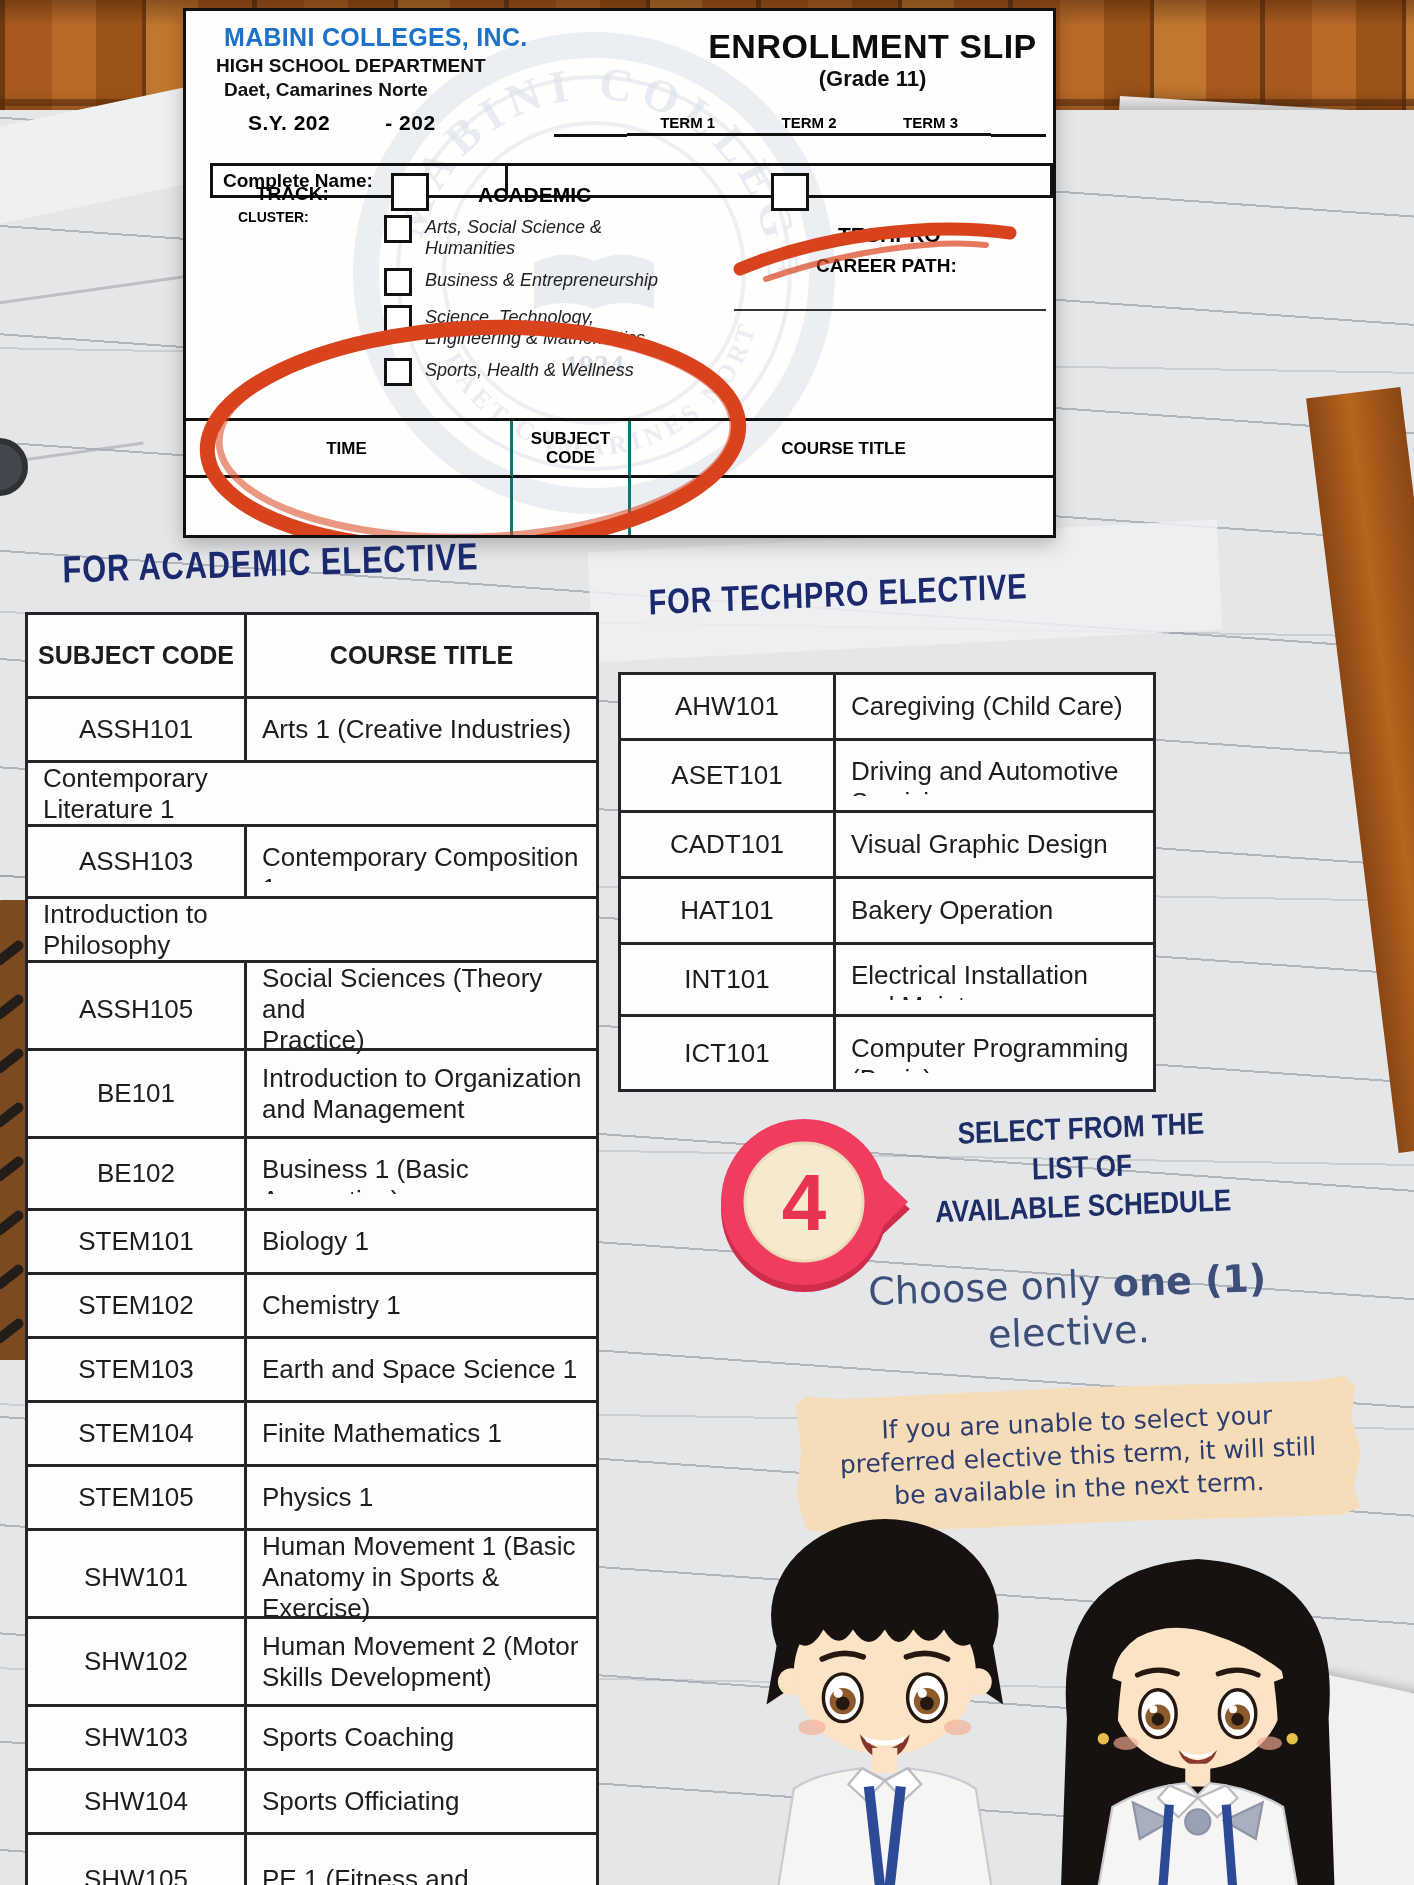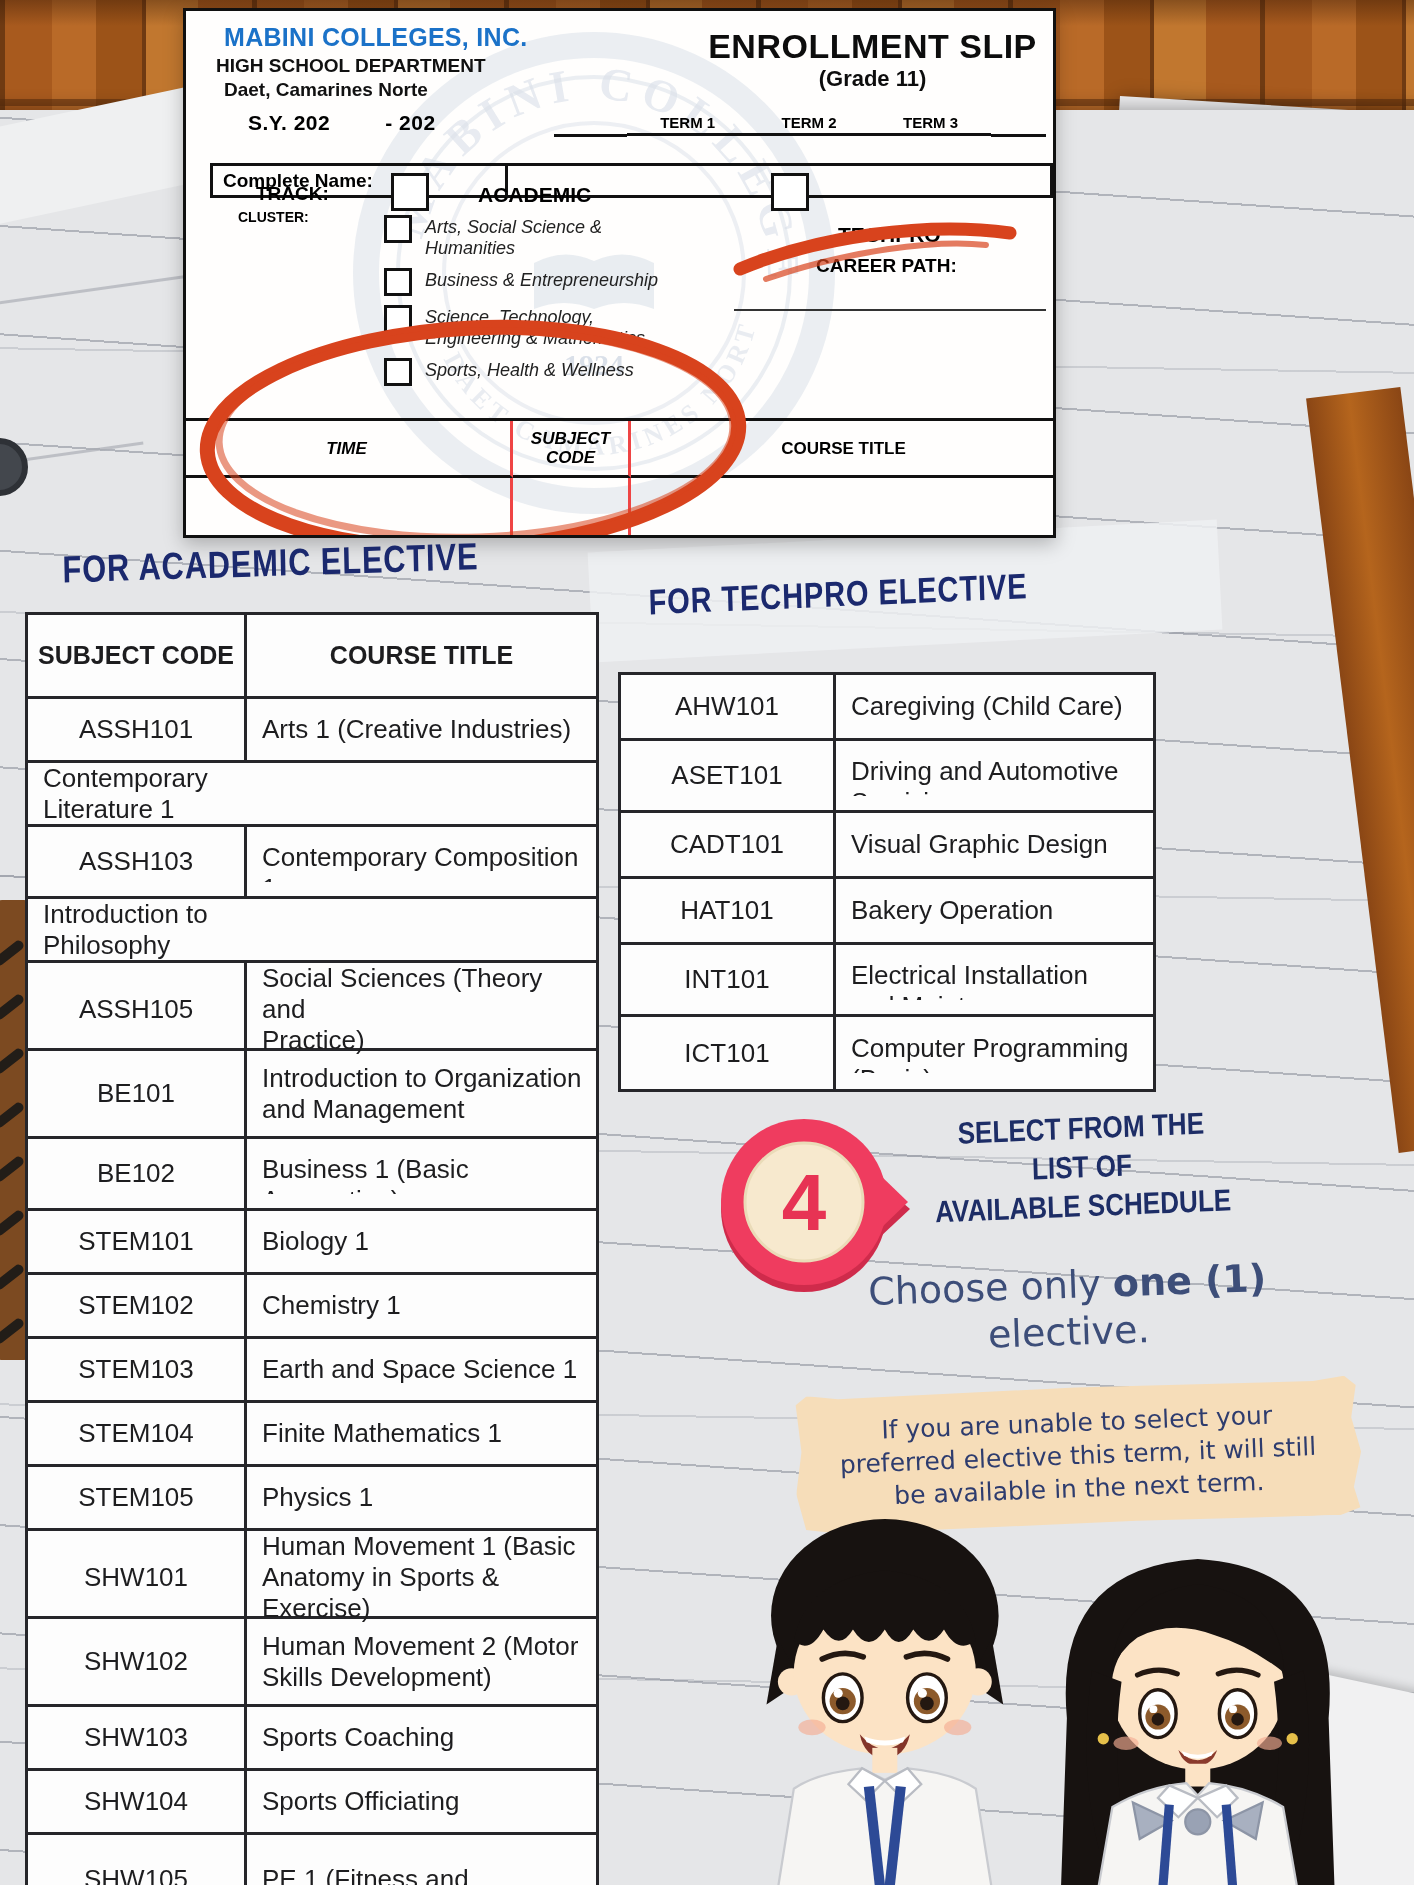--- a/index.html
+++ b/index.html
@@ -55,21 +55,21 @@
   .cb-techpro{left:585px;top:162px;}
   .lbl-techpro{left:652px;top:172px;font-size:21px;font-weight:bold;margin-top:40px;}
   .clusters{left:198px;top:204px;width:400px;display:flex;flex-direction:column;gap:9px;}
   .cl-row{display:flex;align-items:flex-start;}
   .cl-box{width:28px;height:28px;border:3px solid #111;background:#fff;flex-shrink:0;}
   .cl-label{margin-left:13px;padding-top:2px;font-size:18px;font-style:italic;line-height:21px;white-space:pre-line;color:#222;}
   .lbl-career{left:630px;top:244px;font-size:19px;font-weight:bold;}
   .career-line{left:548px;top:268px;width:312px;height:32px;border-bottom:2.5px solid #333;}
   .slip-sched{position:absolute;left:-3px;right:-3px;bottom:-3px;top:407px;display:grid;grid-template-columns:330px 118px 1fr;grid-template-rows:57px 1fr;border-top:3px solid #111;z-index:2;}
   .sc{display:flex;align-items:center;justify-content:center;font-size:17px;font-weight:bold;line-height:19px;text-align:center;white-space:pre-line;}
-  .bdr-r{border-right:3px solid #ef4444;font-style:italic;}
+  .bdr-r{border-right:3px solid #0f766e;}
   .bdr-b{border-bottom:3px solid #111;}
   .annot{position:absolute;left:0;top:0;z-index:5;pointer-events:none;}
 
   
   .sec-heading{position:absolute;z-index:12;font-weight:bold;color:#1b296e;white-space:nowrap;letter-spacing:1px;}
   .h-academic{left:62px;top:548px;font-size:35px;transform:scale(.88,1.08) rotate(-1.5deg);transform-origin:left top;}
   .h-techpro{left:648px;top:582px;font-size:33px;transform:scale(.88,1.08) rotate(-2deg);transform-origin:left top;}
 
   
   .tbl{position:absolute;z-index:12;background:#fdfdfd;border:3px solid #26262a;color:#1d1d1f;}

